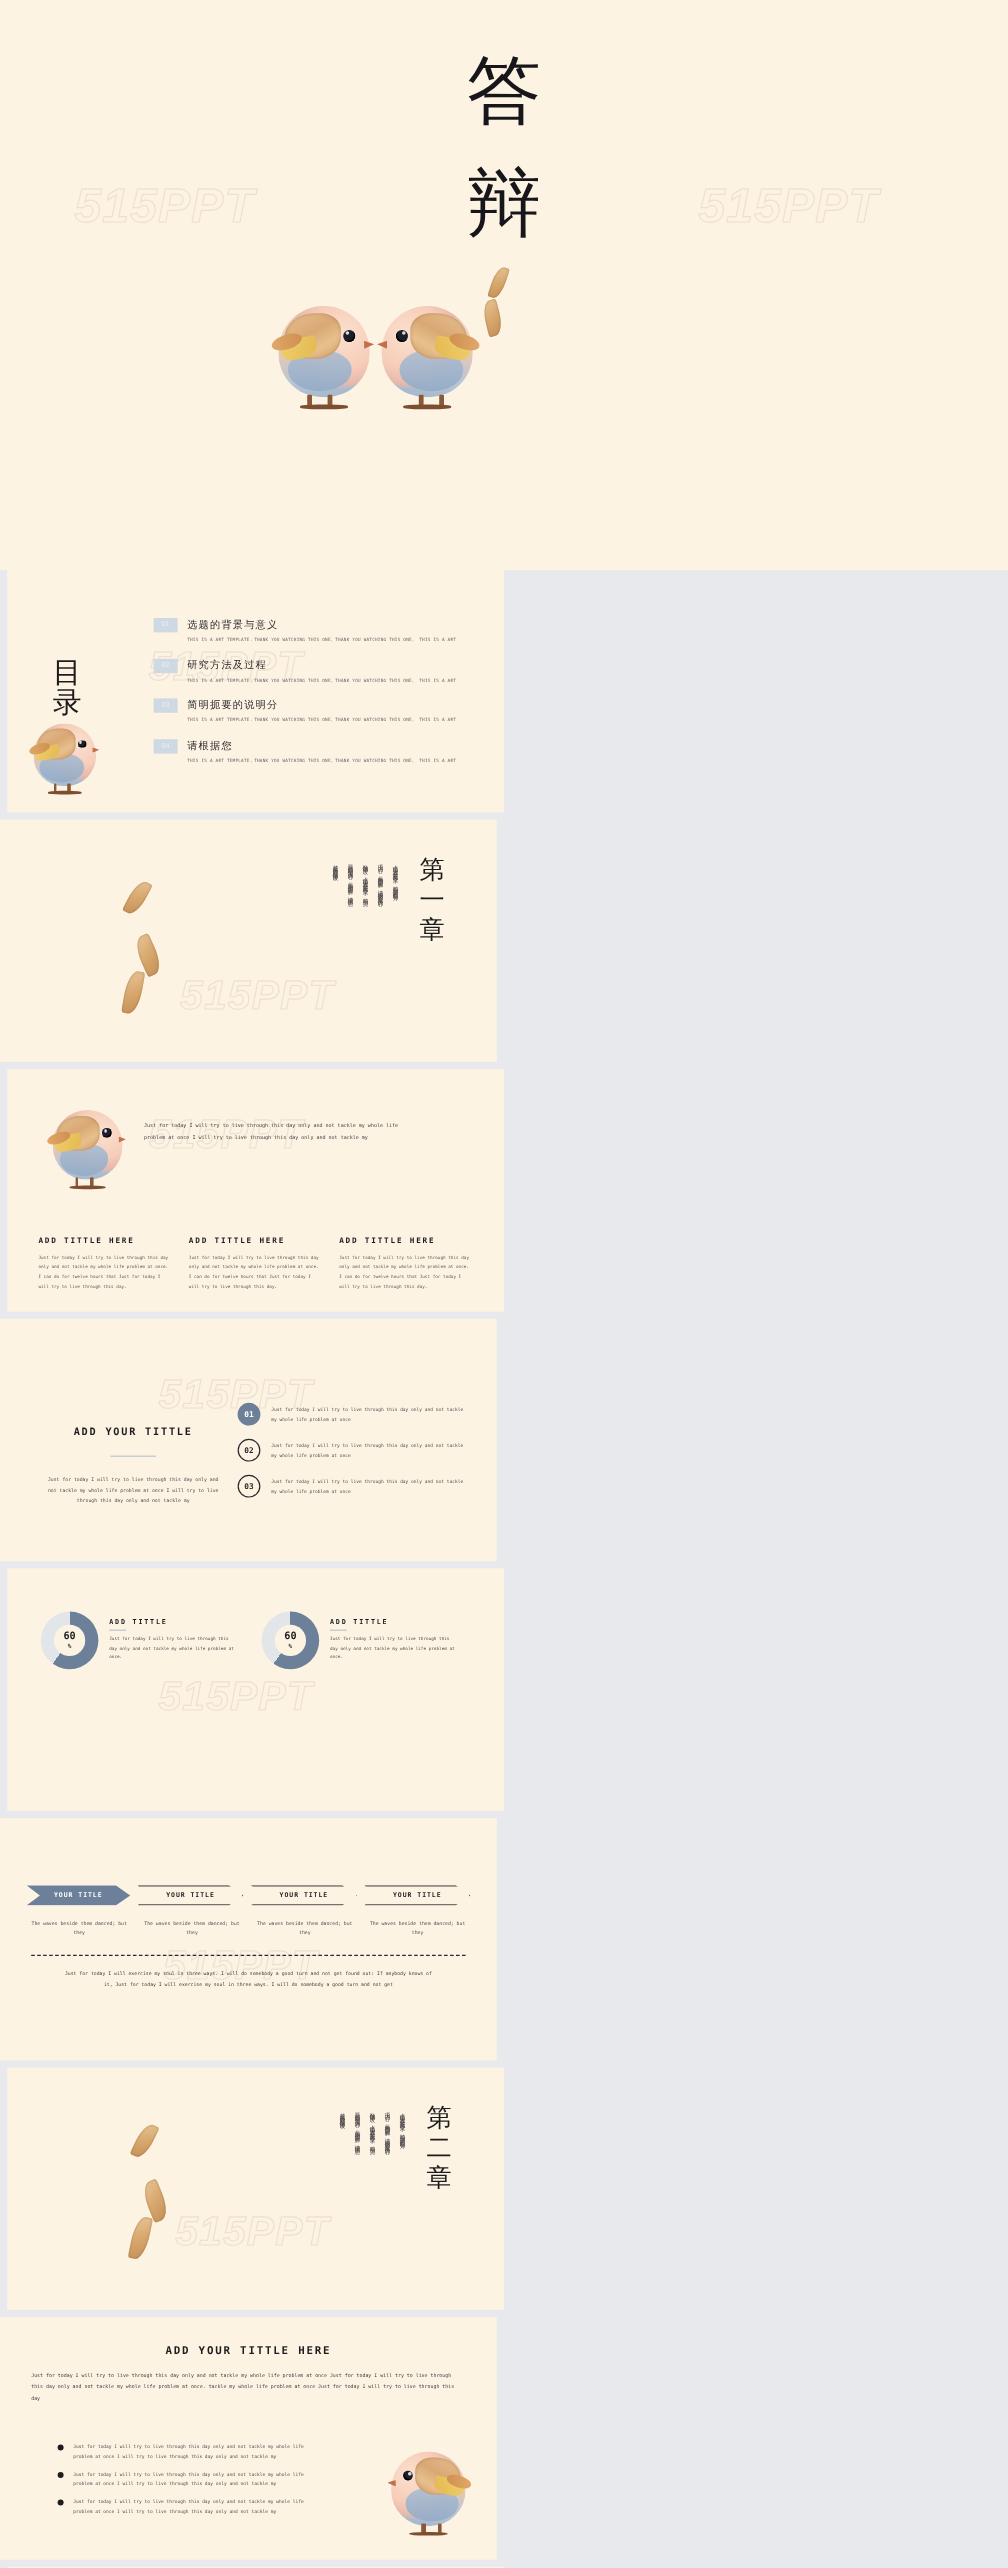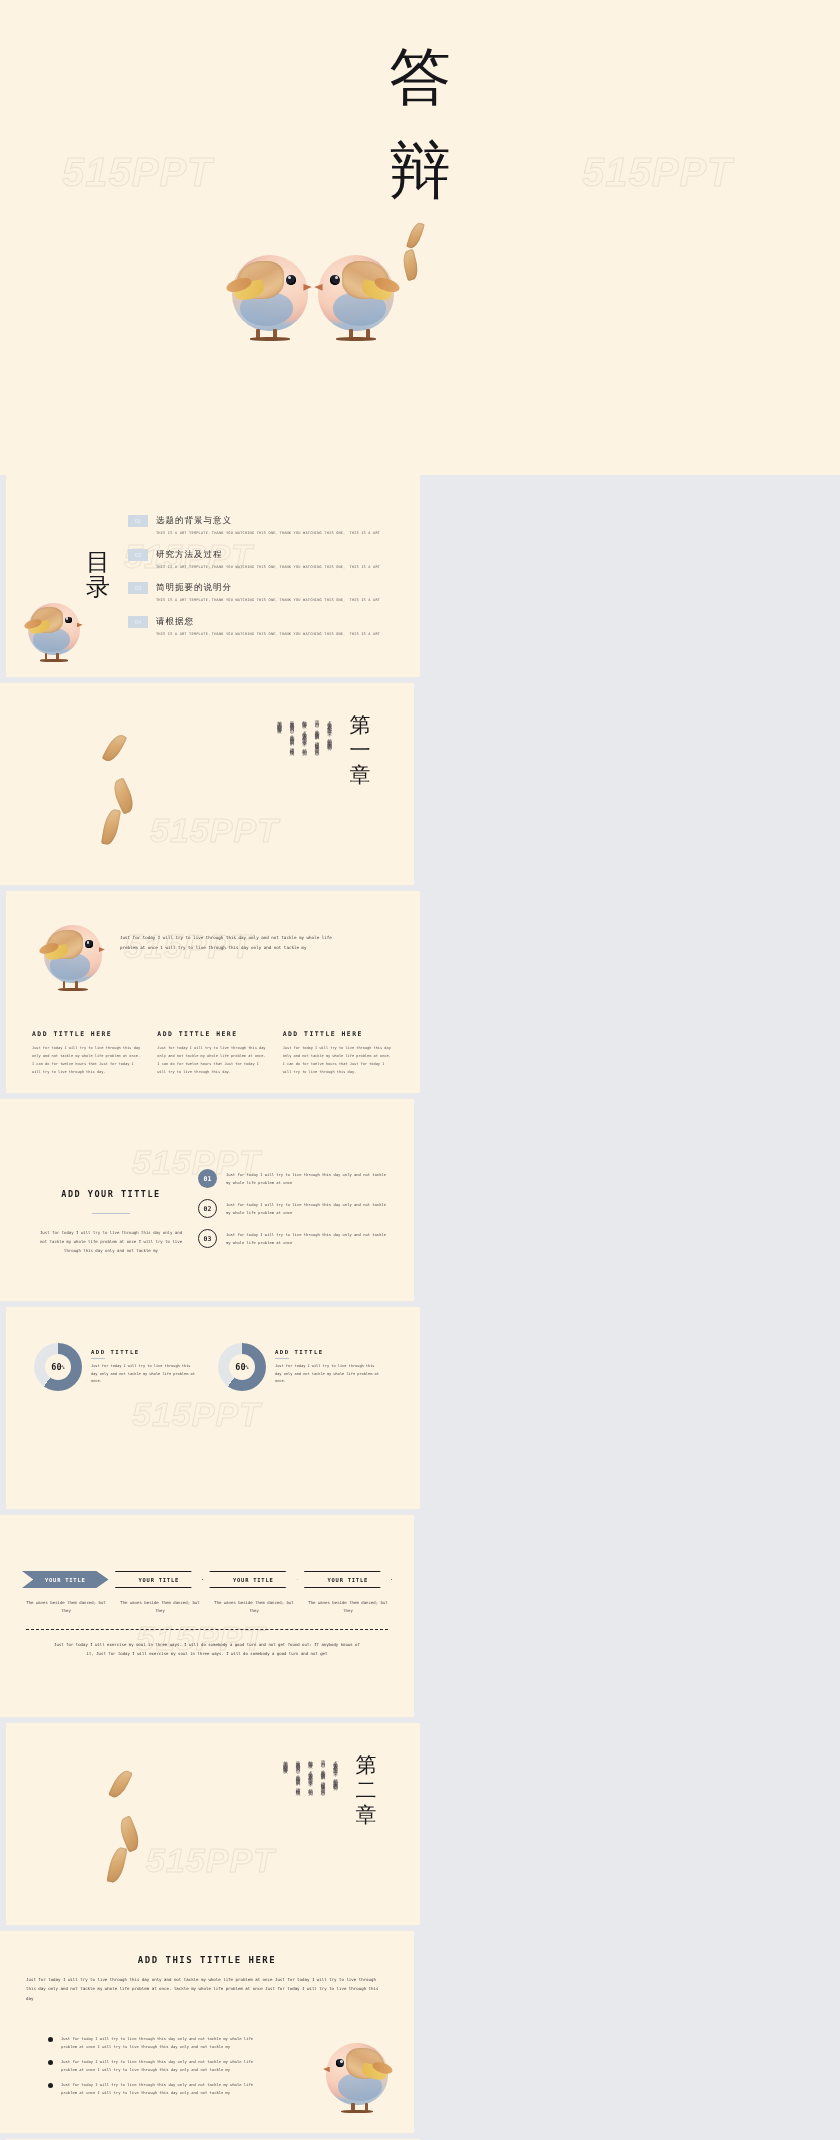--- a/index.html
+++ b/index.html
@@ -115,22 +115,22 @@
   .feather .f {
     width:100%; height:100%;
     background:linear-gradient(150deg,#e9c79a 0%,#d8a86e 50%,#c28f57 100%);
     border-radius:60% 12% 60% 12%;
     box-shadow:inset 0 0 2px rgba(130,90,50,.6);
   }
 
   
   .toc-big {
     position:absolute; left:38px; top:74px;
-    font-family:Liberation Sans, sans-serif; font-size:24px; color:#1b1a1c;
-    line-height:1.05; letter-spacing:2px; width:26px;margin-left:42px;
+    font-family:Liberation Serif, serif; font-size:24px; color:#1b1a1c;
+    line-height:1.05; letter-spacing:2px; width:26px;
   }
   .toc-list { position:absolute; left:122px; top:40px; width:262px; }
   .toc-item { display:flex; margin-bottom:11px; }
   .toc-num {
     width:20px; height:12px; background:#cfd9e3; color:#e8eef4;
     font-size:6px; display:flex; align-items:center; justify-content:center;
     margin-right:8px; flex:0 0 20px; font-family:"Liberation Sans",sans-serif;
   }
   .toc-head {
     font-family:"Liberation Serif", serif; font-size:8.5px;
@@ -184,21 +184,21 @@
 
   
   .donut { width:48px; height:48px; border-radius:50%; position:relative; }
   .donut::after {
     content:""; position:absolute; left:11px; top:11px;
     width:26px; height:26px; border-radius:50%; background:#fdf3e3;
   }
   .donut .val {
     position:absolute; left:0; top:0; width:100%; height:100%; z-index:2;
     display:flex; align-items:center; justify-content:center;
-    font-family:"DejaVu Sans Mono", monospace; font-size:8.5px; font-weight:bold; color:#1d1d1f;
+    font-family:"DejaVu Sans Mono", monospace; font-size:8.5px; font-weight:bold; color:#1d1d1f;flex-direction:column;
   }
   .donut .val sub { font-size:5px; vertical-align:baseline; }
 
   
   .chev {
     height:17px; display:flex; align-items:center; justify-content:center;
     font-family:"DejaVu Sans Mono", monospace; font-size:5.4px; font-weight:bold;
     letter-spacing:.8px;
     clip-path:polygon(0 0, 86% 0, 100% 50%, 86% 100%, 0 100%, 13% 50%);
   }
@@ -448,21 +448,21 @@
       </div>
     <div class="feather" style="left:116px; top:94px; width:15px; height:34px; transform:rotate(-22deg);">
         <div class="f"></div>
       </div>
     <div class="feather" style="left:104px; top:124px; width:14px; height:36px; transform:rotate(12deg);">
         <div class="f"></div>
       </div>
   </div>
 
   <div class="slide right">
-    <div class="h-mono" style="position:absolute; left:0; right:0; top:24px; text-align:center; font-size:9px;">ADD THIS TITTLE HERE</div>
+    <div class="h-mono" style="position:absolute; left:0; right:0; top:24px; text-align:center; font-size:9px;">ADD YOUR TITTLE HERE</div>
     <div class="mono" style="position:absolute; left:26px; right:26px; top:44px; font-size:4.1px; line-height:2.3; color:#3d3d3d;">Just for today I will try to live through this day only and not tackle my whole life problem at once Just for today I will try to live through this day only and not tackle my whole life problem at once. tackle my whole life problem at once Just for today I will try to live through this day</div>
     <div class="blist" style="position:absolute; left:48px; top:104px; width:218px;">
       <div class="bi">
         <div class="dot"></div>
         <div class="bt">Just for today I will try to live through this day only and not tackle my whole life problem at once I will try to live through this day only and not tackle my</div>
       </div>
       <div class="bi">
         <div class="dot"></div>
         <div class="bt">Just for today I will try to live through this day only and not tackle my whole life problem at once I will try to live through this day only and not tackle my</div>
       </div>

